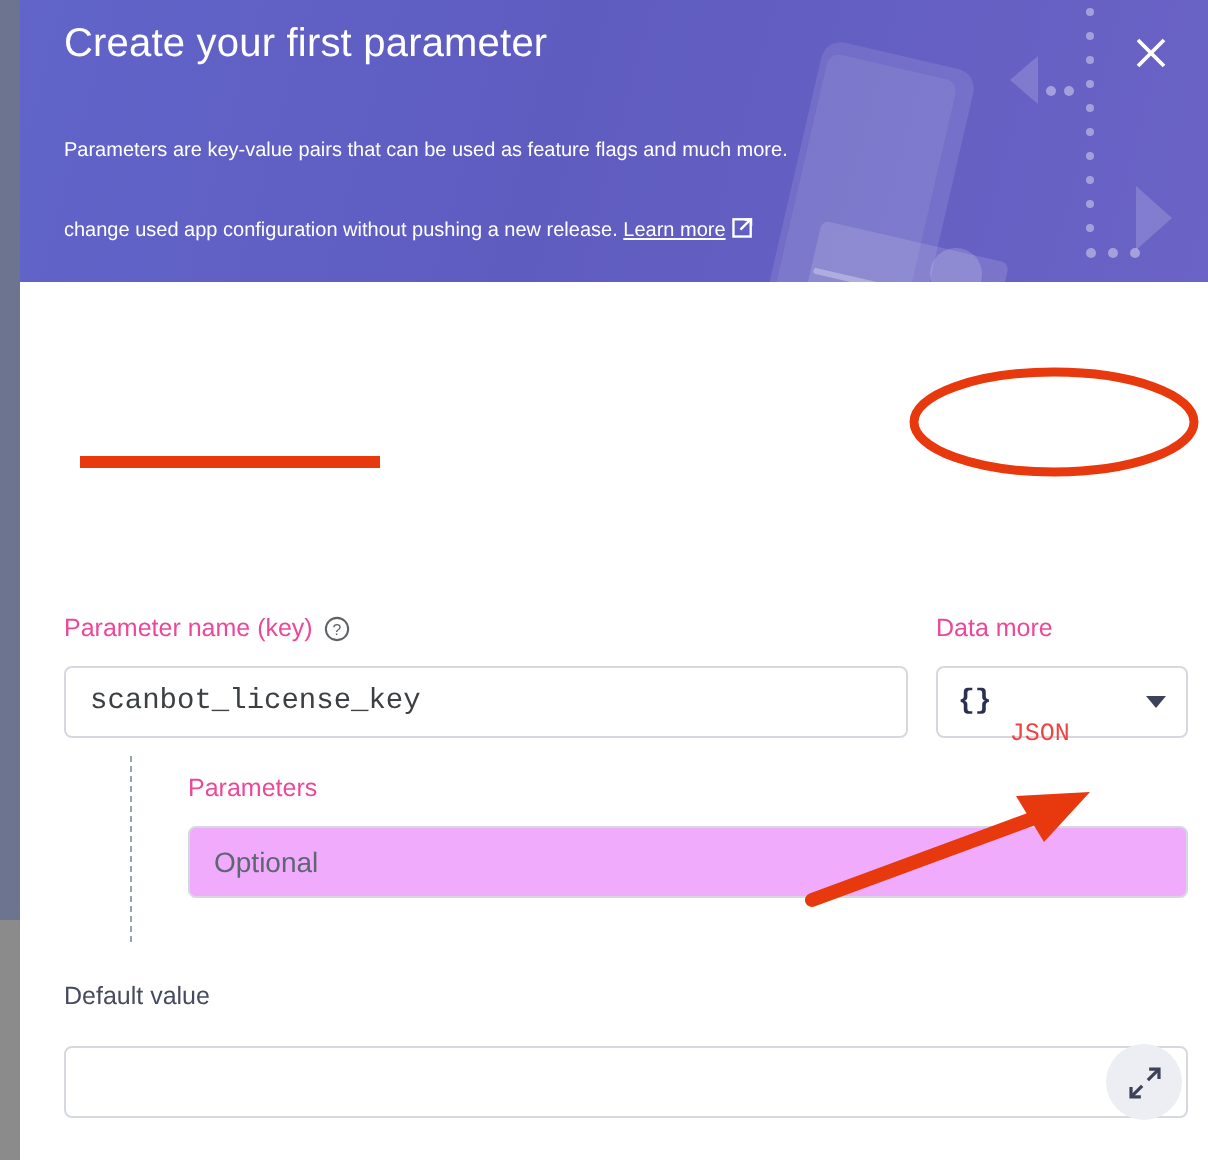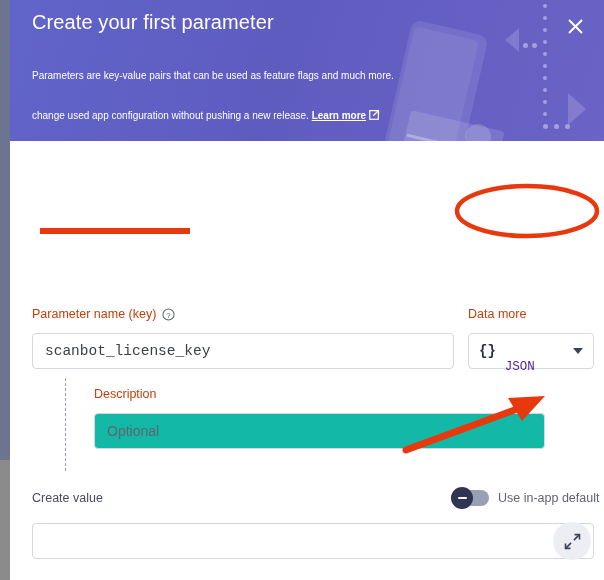--- a/index.html
+++ b/index.html
@@ -132,38 +132,38 @@
   .header-body {
     position: absolute;
     left: 22px; top: 66px;
     width: 535px;
     font-size: 10px;
     line-height: 20px;
     color: #ffffff;
   }
   .learn-more {
     color: #ffffff;
-    font-weight: bold;
+    font-weight: normal;
     text-decoration: underline;
     cursor: pointer;
     white-space: nowrap;
   }
   .ext-icon { display: inline-block; vertical-align: -1px; margin-left: 3px; }
 
   
   .form-area {
     position: relative;
     padding: 0;
     height: 308px;
     background: #fff;
   }
 
   .lbl {
     font-size: 12.5px;
-    color: #c2410c;
+    color: #ec4899;
     font-family: "Liberation Sans", sans-serif;
   }
   .lbl-dark { color: #474b5e; }
 
   .row-param-label {
     position: absolute;
     left: 22px; top: 166px;
     display: flex; align-items: center; gap: 6px;
   }
   .help-icon {
@@ -206,21 +206,21 @@
     gap: 9px;
   }
   .json-glyph {
     font-family: "Liberation Mono", monospace;
     font-size: 14px;
     font-weight: bold;
     color: #2b3050;
   }
   .datatype-value {
     font-size: 12.5px;
-    color: #4c1d95;
+    color: #ef4444;
     font-family: "Liberation Mono", monospace;
     flex: 1;
     margin-top: 32px;
   }
   .caret {
     width: 0; height: 0;
     border-left: 5px solid transparent;
     border-right: 5px solid transparent;
     border-top: 6px solid #3c4257;
   }
@@ -232,28 +232,28 @@
     border-left: 1px dashed #9aa0b5;
   }
 
   .desc-label {
     position: absolute;
     left: 84px; top: 246px;
   }
   .desc-input {
     position: absolute;
     left: 84px; top: 272px;
-    width: 451px; height: 36px;
+    width: 500px; height: 36px;
     box-sizing: border-box;
     border: 1px solid #d6d8e0;
     border-radius: 4px;
     padding: 0 12px;
     font-size: 14px;
     color: #3c4043;
-    background: #14b8a6;
+    background: #f0abfc;
     outline: none;
   }
   .desc-input::placeholder { color: #5f6572; opacity: 1; }
 
   .default-label {
     position: absolute;
     left: 22px; top: 350px;
   }
 
   .toggle-wrap {
@@ -396,31 +396,25 @@
       <input class="param-input" type="text" value="scanbot_license_key" style="">
 
       <div class="datatype-select">
         <span class="json-glyph">{}</span>
         <span class="datatype-value">JSON</span>
         <span class="caret"></span>
       </div>
 
       <div class="dashed-line"></div>
 
-      <span class="lbl desc-label">Description</span>
+      <span class="lbl desc-label">Parameters</span>
       <input class="desc-input" type="text" placeholder="Optional" style="">
 
-      <span class="lbl lbl-dark default-label">Create value</span>
-
-      <div class="toggle-wrap">
-        <span class="toggle">
-          <span class="toggle-knob"></span>
-        </span>
-        <span class="toggle-label">Use in-app default</span>
-      </div>
+      <span class="lbl lbl-dark default-label">Default value</span>
+
 
       <div class="default-input-wrap">
         <input class="default-input" type="text" placeholder="" style="">
         <div class="expand-btn">
           <svg width="17" height="17" viewBox="0 0 18 18">
             <path d="M10.5 7.5 L16 2" stroke="#3c4257" stroke-width="1.7" fill="none"></path>
             <path d="M11.2 1.7 L16.4 1.7 L16.4 6.9" stroke="#3c4257" stroke-width="1.7" fill="none" stroke-linejoin="miter"></path>
             <path d="M7.5 10.5 L2 16" stroke="#3c4257" stroke-width="1.7" fill="none"></path>
             <path d="M6.8 16.3 L1.6 16.3 L1.6 11.1" stroke="#3c4257" stroke-width="1.7" fill="none" stroke-linejoin="miter"></path>
           </svg>

